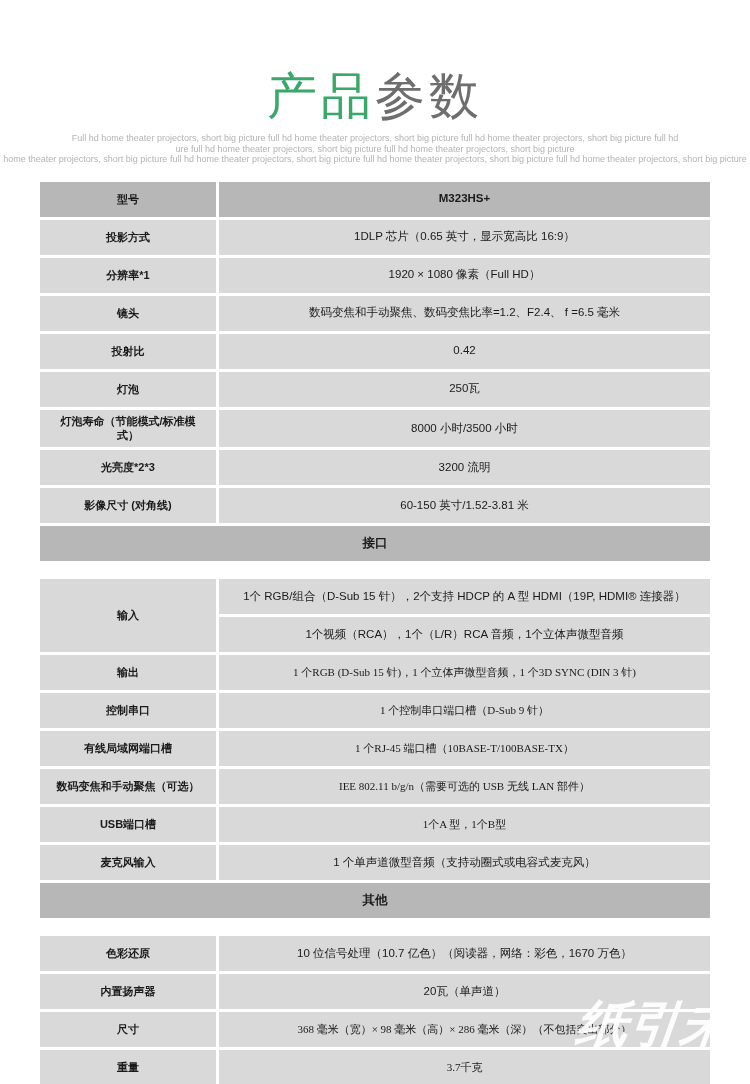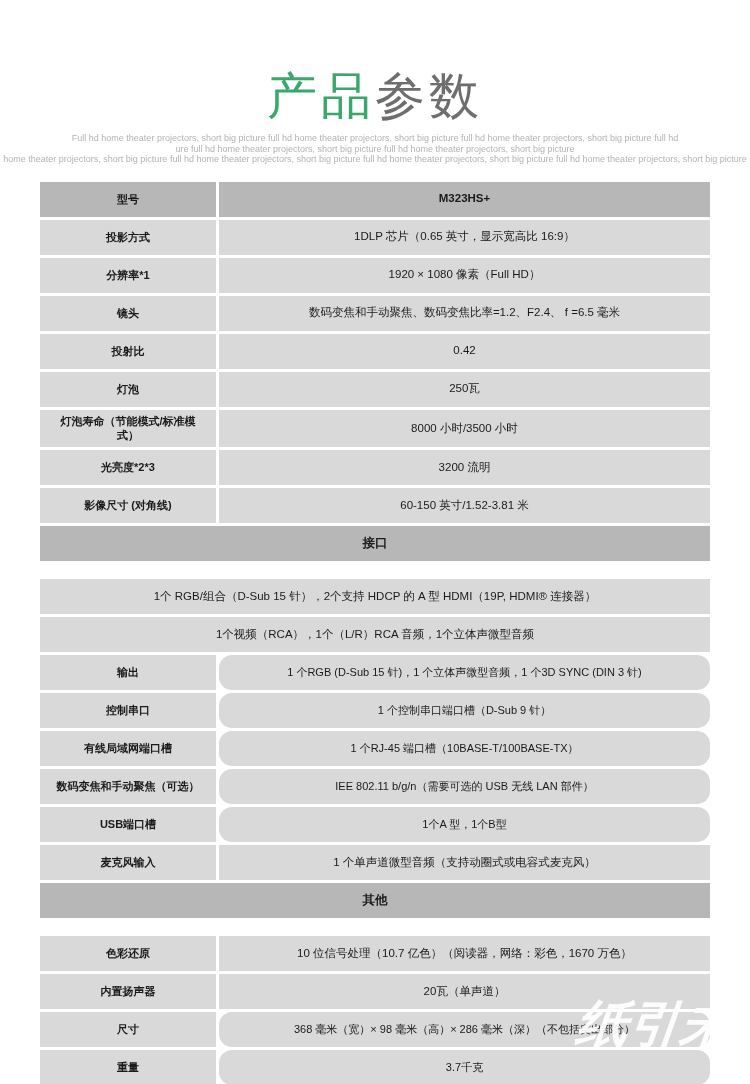--- a/index.html
+++ b/index.html
@@ -30,21 +30,21 @@
   .label{width:176px;font-weight:bold;padding:4px 10px;line-height:1.35;}
   .value{flex:1;padding:4px 8px;font-size:11.5px;line-height:1.35;}
   .row.dark .cell{background:var(--header-bg);}
   .row.dark .value{font-weight:bold;}
   .section{
     background:var(--header-bg);font-weight:bold;font-size:12.5px;min-height:35px;
     display:flex;align-items:center;justify-content:center;margin-bottom:18px;
   }
   .subcol{flex:1;display:flex;flex-direction:column;gap:3px;}
   .subcol .value{width:100%;}
-  .mono{font-family:Liberation Sans, sans-serif;font-size:11px;border-radius:13px;}
+  .mono{font-family:Liberation Serif, serif;font-size:11px;}
   
   .watermark{
     position:absolute;left:576px;top:990px;z-index:5;
     color:rgba(255,255,255,0.92);font-family:"DejaVu Serif","Liberation Serif",serif;
     font-style:italic;font-weight:bold;font-size:52px;white-space:nowrap;
     transform:skewX(-6deg);pointer-events:none;
   }
 </style>
 </head>
 <body>
@@ -93,20 +93,21 @@
     <div class="cell value">3200 流明</div>
   </div>
   <div class="row">
     <div class="cell label">影像尺寸 (对角线)</div>
     <div class="cell value">60-150 英寸/1.52-3.81 米</div>
   </div>
 
   <div class="section">接口</div>
 
   <div class="row">
+    <div class="cell label">输入</div>
     <div class="subcol">
       <div class="cell value">1个 RGB/组合（D-Sub 15 针），2个支持 HDCP 的 A 型 HDMI（19P, HDMI® 连接器）</div>
       <div class="cell value">1个视频（RCA），1个（L/R）RCA 音频，1个立体声微型音频</div>
     </div>
   </div>
   <div class="row">
     <div class="cell label">输出</div>
     <div class="cell value mono">1 个RGB (D-Sub 15 针)，1 个立体声微型音频，1 个3D SYNC (DIN 3 针)</div>
   </div>
   <div class="row">

